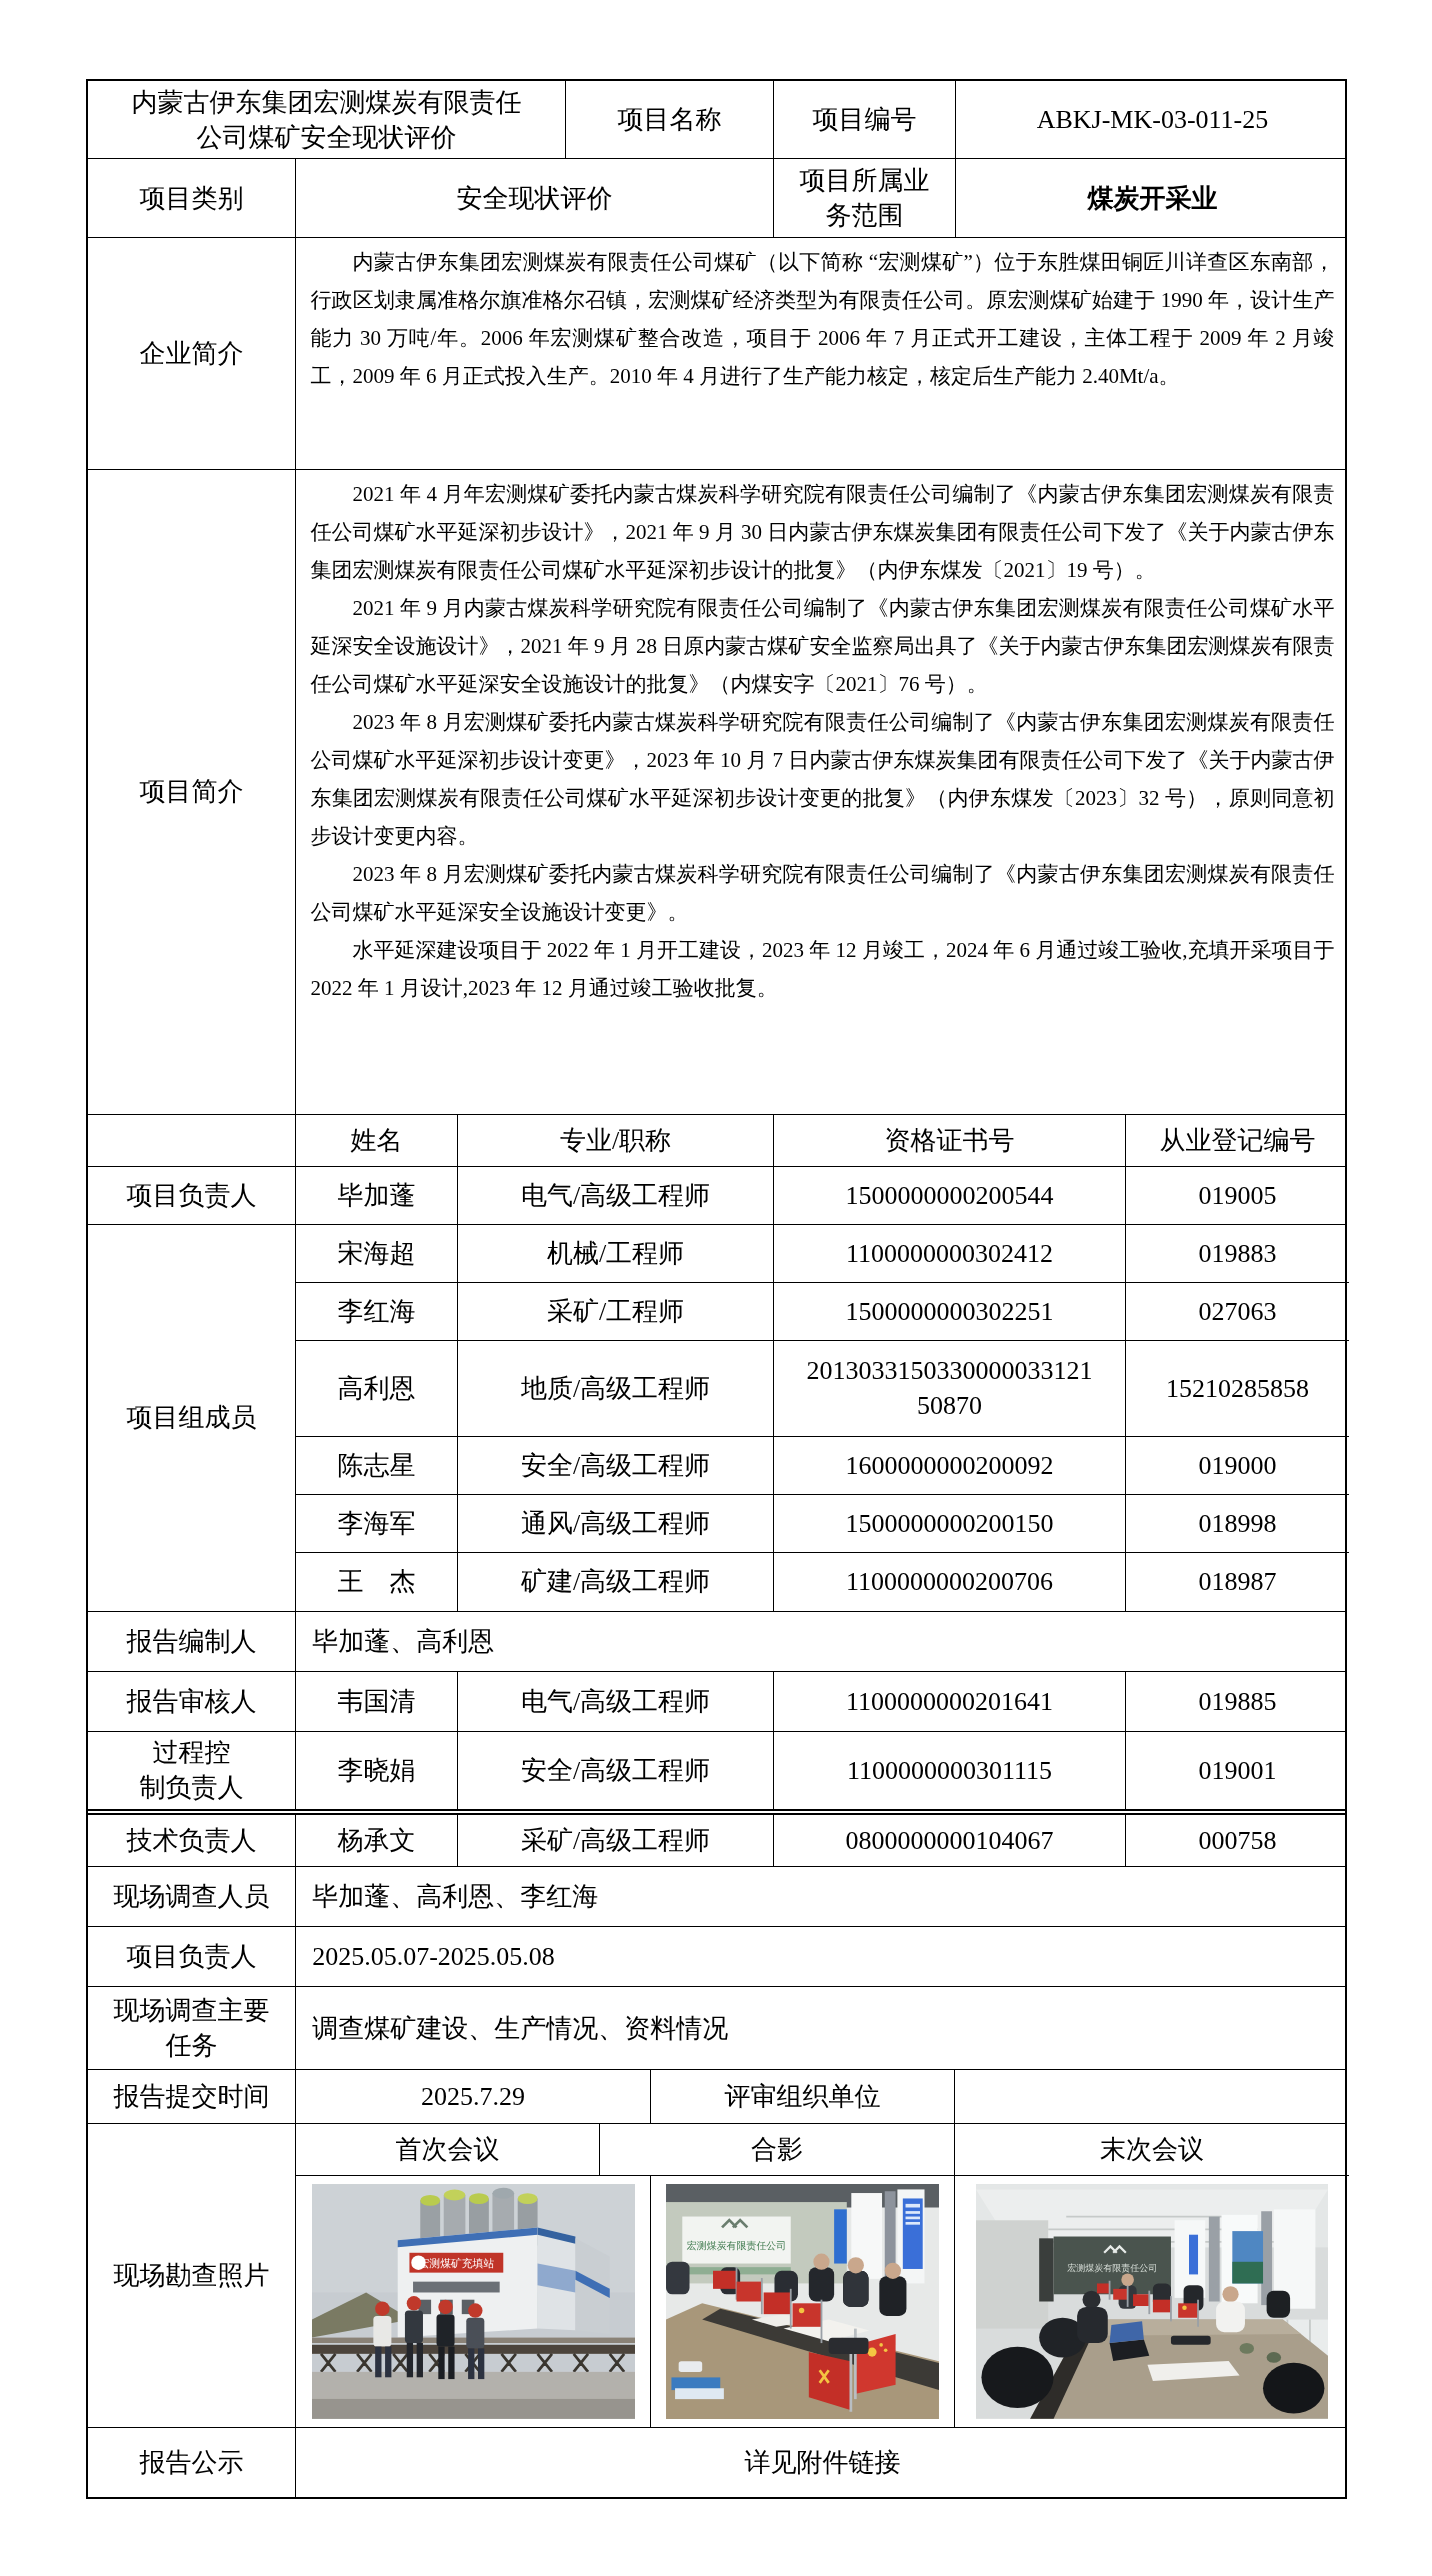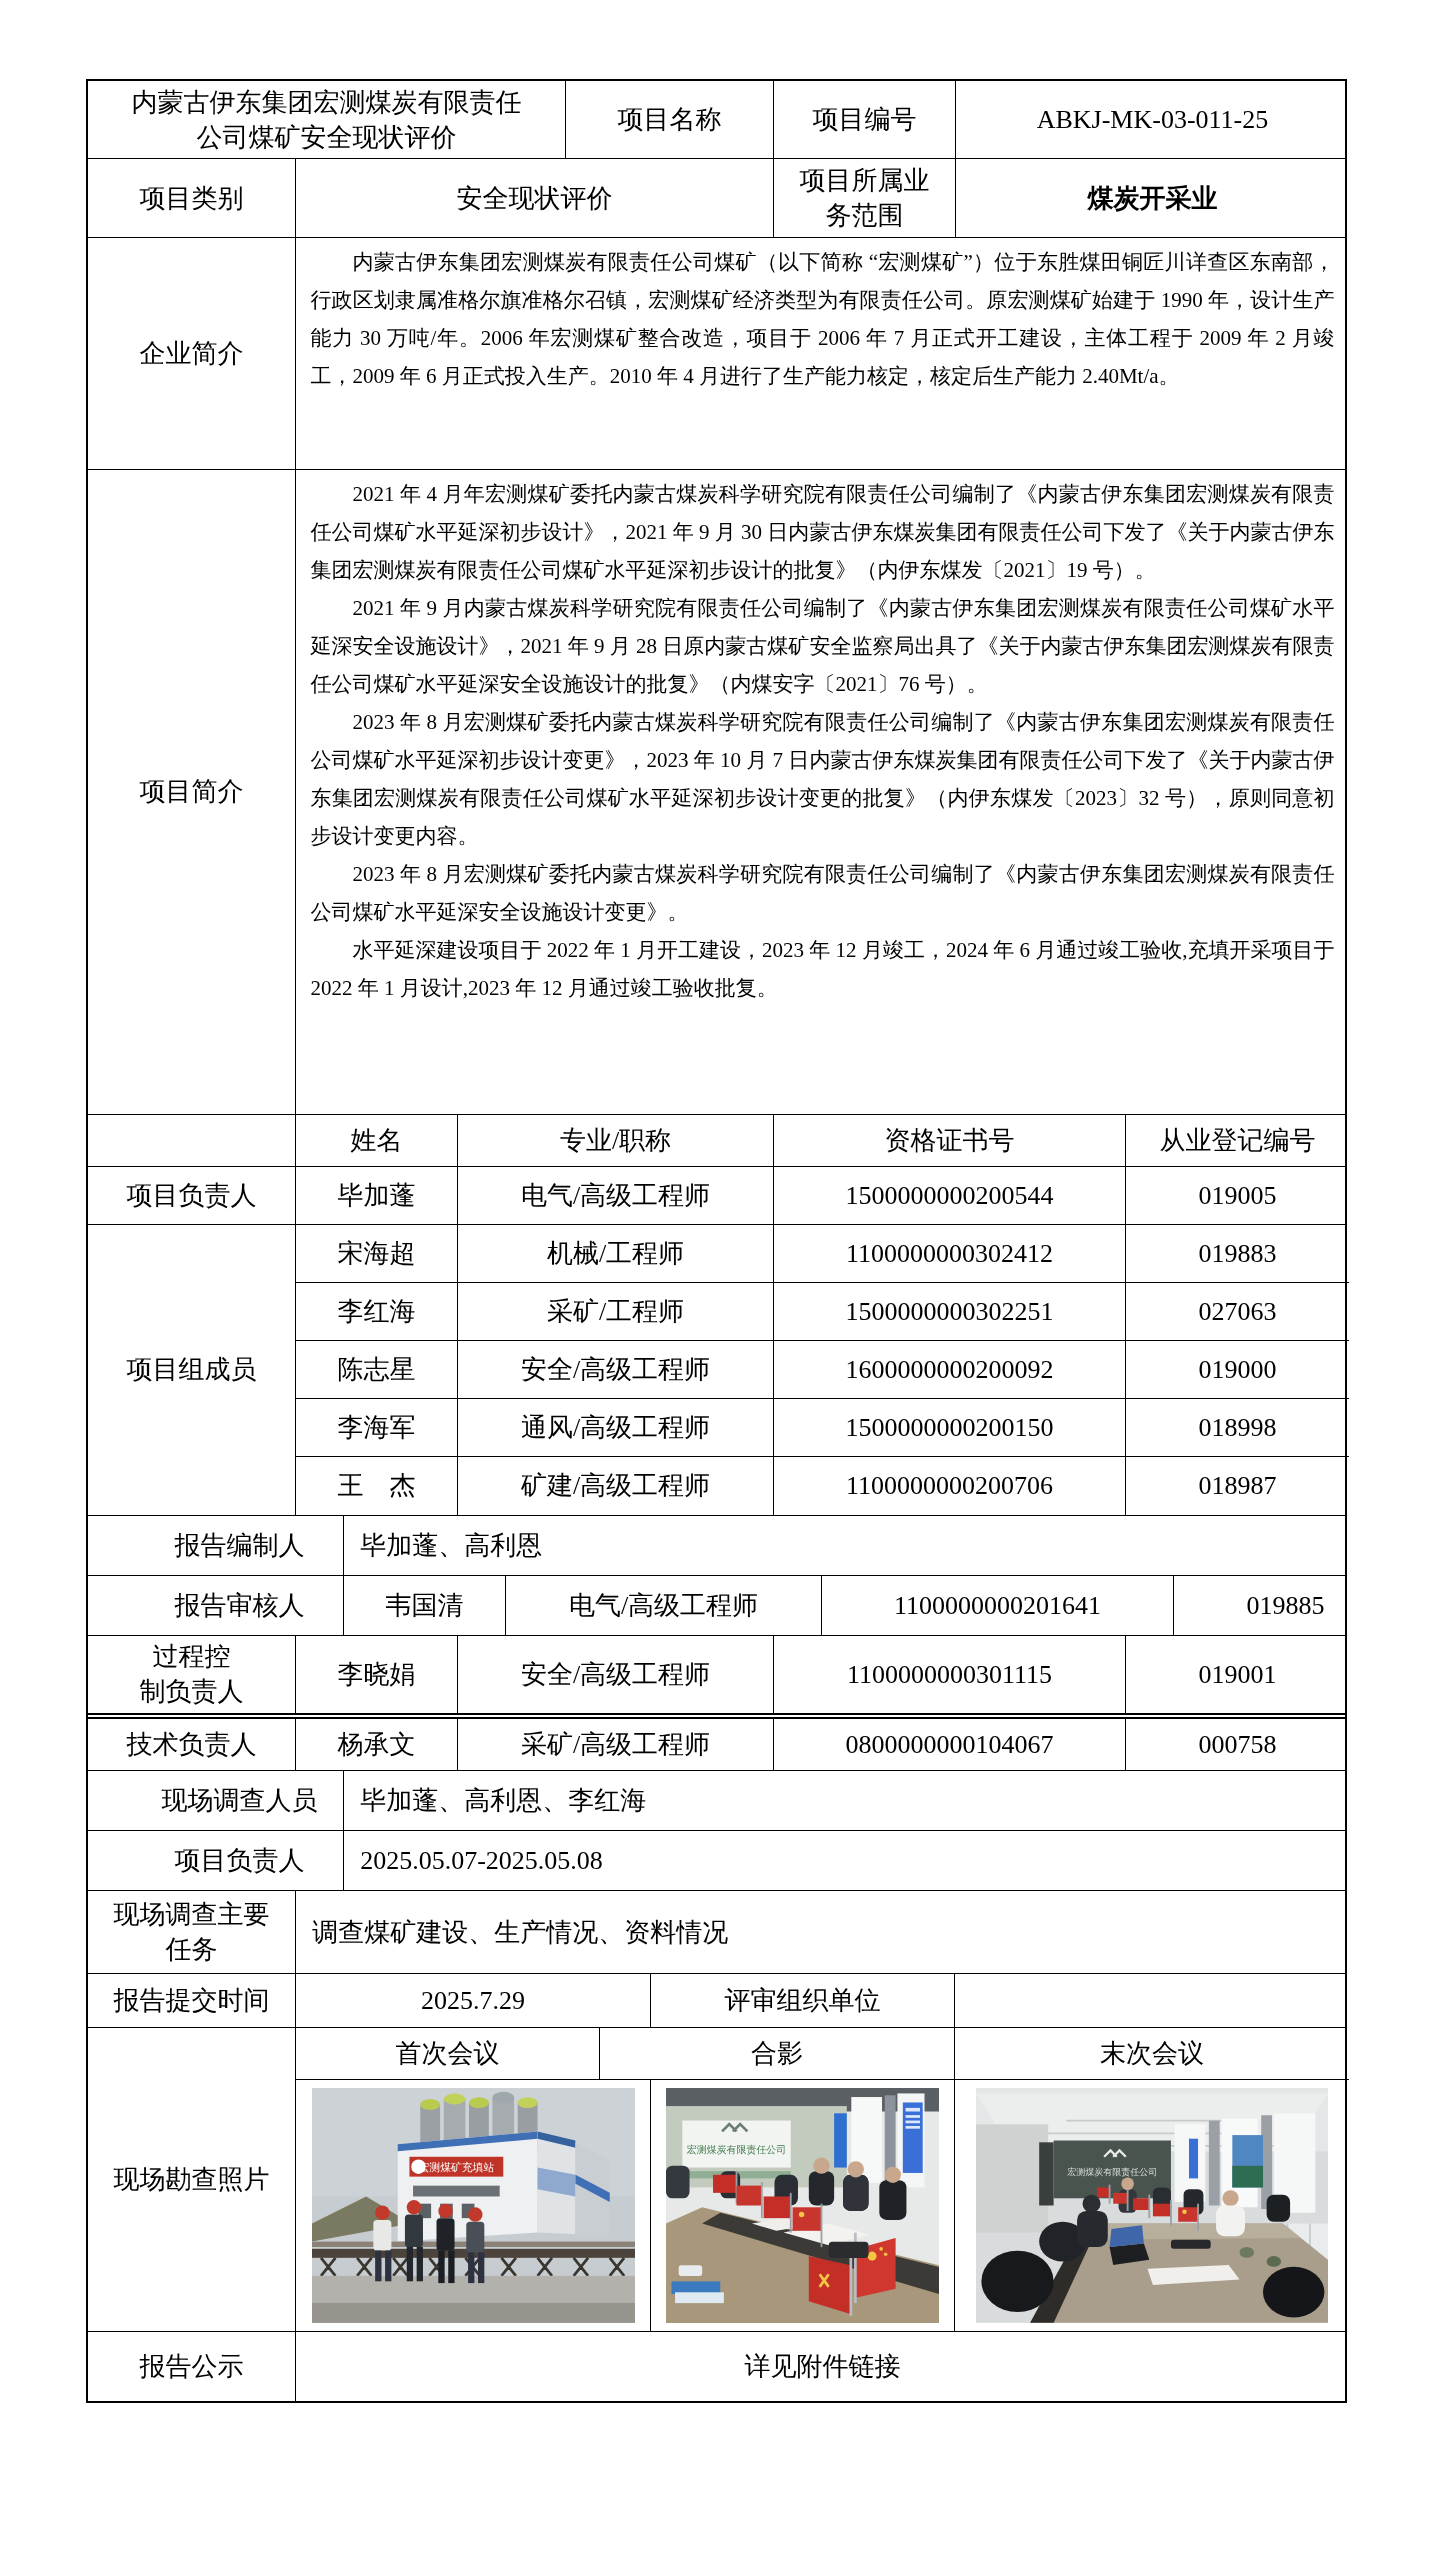--- a/index.html
+++ b/index.html
@@ -39,21 +39,21 @@
   }
   .paracell p{margin:0;text-indent:2em;}
   
   .vblock{display:flex;flex-direction:column;flex:1 1 auto;}
   .subrow{display:flex;border-bottom:1.8px solid #000;box-sizing:border-box;}
   .subrow:last-child{border-bottom:none;}
   
   .h-r1{min-height:78px;} .h-r2{min-height:78px;}
   .h-intro{height:231px;} .h-brief{height:644px;}
   .h-head{min-height:52px;} .h-person{min-height:58px;}
-  .h-tall{min-height:96px;} .h-mid{min-height:60px;padding-left:48px;}
+  .h-tall{min-height:96px;} .h-mid{min-height:60px;}
   .h-proc{min-height:74px;} .h-task{min-height:83px;}
   .h-sub{min-height:54px;} .h-photohead{min-height:52px;}
   .h-photos{height:251px;} .h-pub{min-height:69px;}
   .photo-cell{padding:7.2px;display:flex;align-items:center;justify-content:center;}
   .photo-cell svg{display:block;}
 </style>
 </head>
 <body>
 
 <div class="doc-table">
@@ -115,20 +115,27 @@
         <div class="cell w-p1">宋海超</div>
         <div class="cell w-p2">机械/工程师</div>
         <div class="cell w-p3 preline">1100000000302412</div>
         <div class="cell w-p4">019883</div>
       </div>
       <div class="subrow h-person">
         <div class="cell w-p1">李红海</div>
         <div class="cell w-p2">采矿/工程师</div>
         <div class="cell w-p3 preline">1500000000302251</div>
         <div class="cell w-p4">027063</div>
+      </div>
+      <div class="subrow h-tall">
+        <div class="cell w-p1">高利恩</div>
+        <div class="cell w-p2">地质/高级工程师</div>
+        <div class="cell w-p3 preline">2013033150330000033121
+50870</div>
+        <div class="cell w-p4">15210285858</div>
       </div>
       <div class="subrow h-person">
         <div class="cell w-p1">陈志星</div>
         <div class="cell w-p2">安全/高级工程师</div>
         <div class="cell w-p3 preline">1600000000200092</div>
         <div class="cell w-p4">019000</div>
       </div>
       <div class="subrow h-person">
         <div class="cell w-p1">李海军</div>
         <div class="cell w-p2">通风/高级工程师</div>

